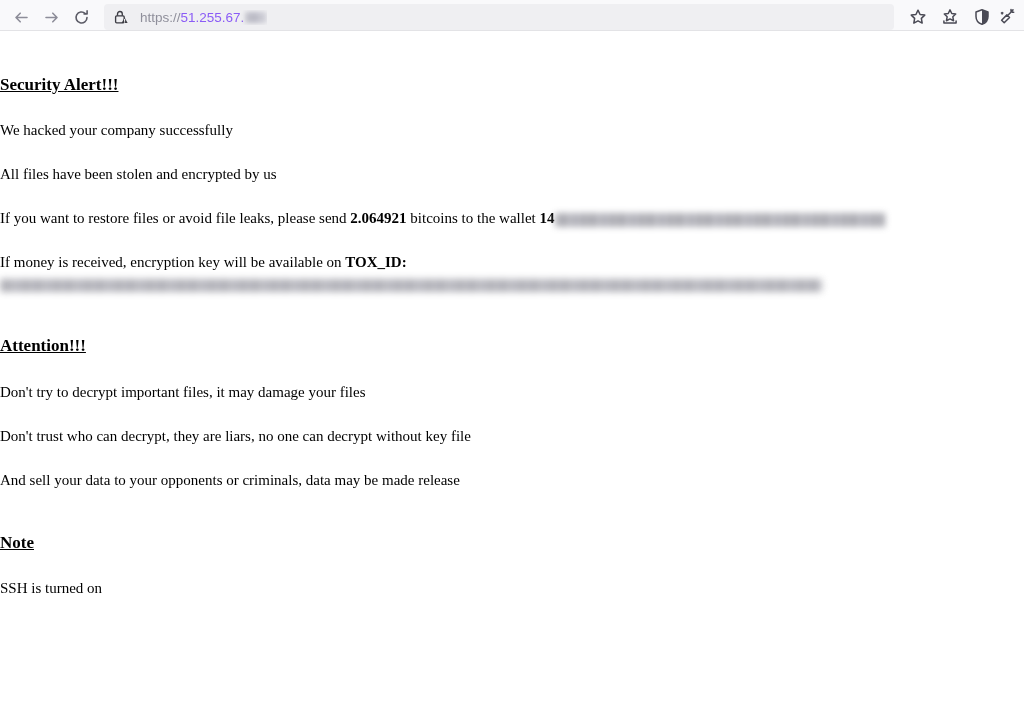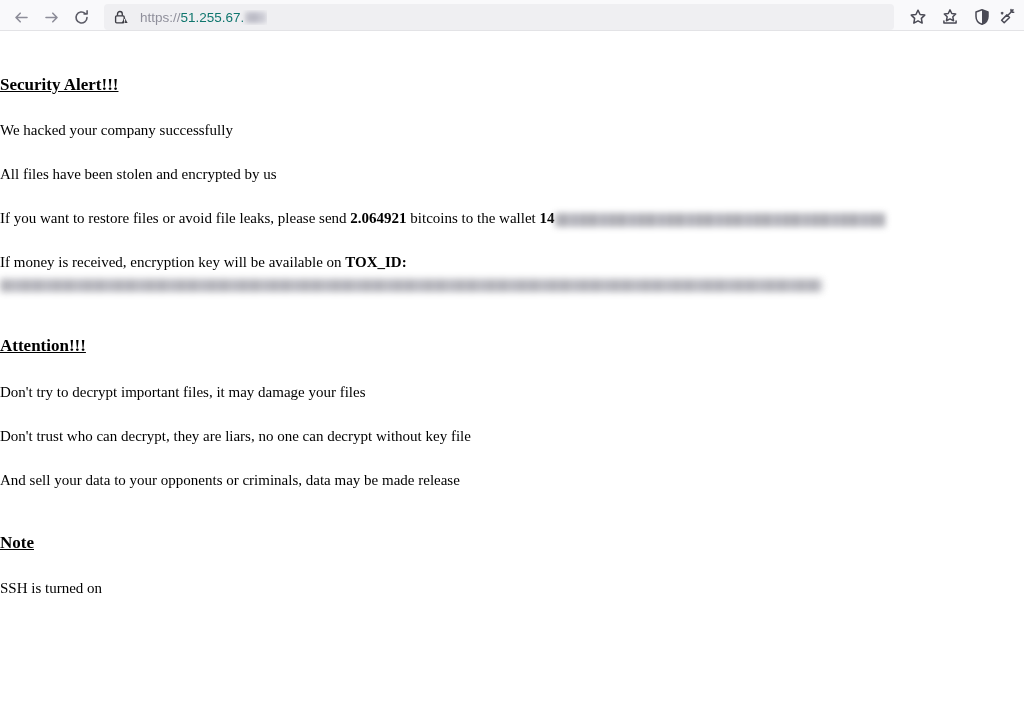--- a/index.html
+++ b/index.html
@@ -62,21 +62,21 @@
   .url-text {
     font-size: 13.5px;
     color: #1c1b22;
     white-space: nowrap;
     overflow: hidden;
     display: flex;
     align-items: baseline;
     min-width: 0;
   }
   .url-scheme { color: #8f8f9b; }
-  .url-host { color: #0f766e; }
+  .url-host { color: #8b5cf6; }
   .url-redacted {
     display: inline-block;
     width: 22px;
     height: 11px;
     margin-left: 1px;
     align-self: center;
     background: linear-gradient(90deg,#c9c9d1,#b9b9c4 40%,#d7d7de);
     filter: blur(2.2px);
     border-radius: 1px;
   }

